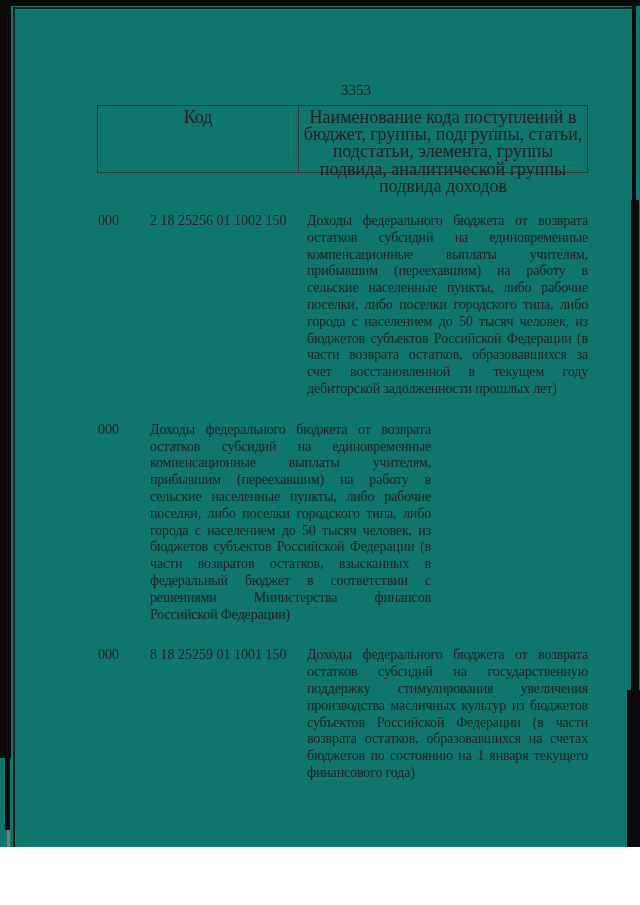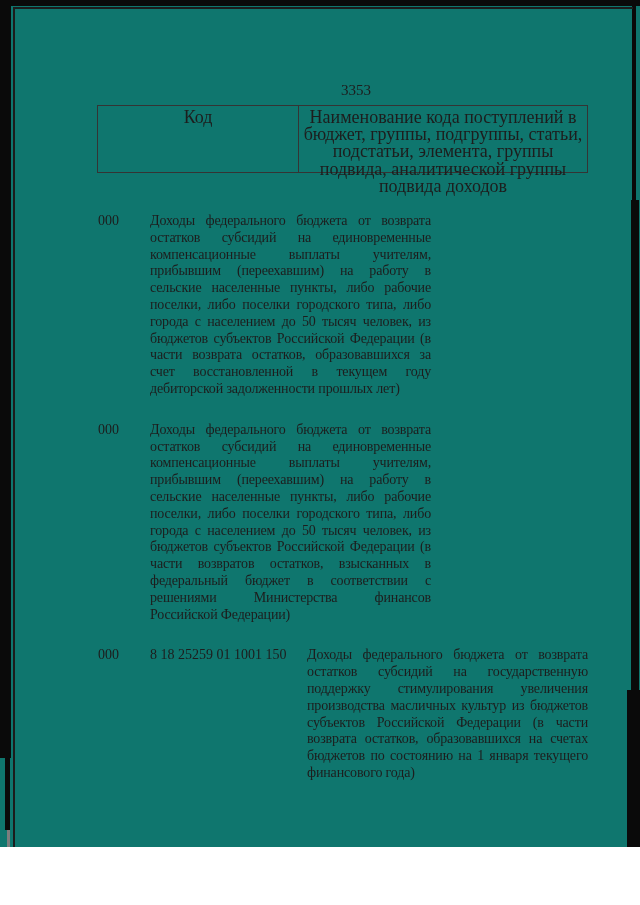--- a/index.html
+++ b/index.html
@@ -107,20 +107,21 @@
 
   <div class="tbl-header">
     <div class="cell cell-code">Код</div>
     <div class="cell cell-name">Наименование кода поступлений в бюджет, группы, подгруппы, статьи, подстатьи, элемента, группы подвида, аналитической группы подвида доходов</div>
   </div>
 
   <div class="rows">
 
     <div class="row">
       <div class="c1">000</div>
+      <div class="c2">2 18 25256 01 1002 150</div>
       <div class="c3">Доходы федерального бюджета от возврата остатков субсидий на единовременные компенсационные выплаты учителям, прибывшим (переехавшим) на работу в сельские населенные пункты, либо рабочие поселки, либо поселки городского типа, либо города с населением до 50 тысяч человек, из бюджетов субъектов Российской Федерации (в части возврата остатков, образовавшихся за счет восстановленной в текущем году дебиторской задолженности прошлых лет)</div>
     </div>
 
     <div class="row">
       <div class="c1">000</div>
       <div class="c3">Доходы федерального бюджета от возврата остатков субсидий на единовременные компенсационные выплаты учителям, прибывшим (переехавшим) на работу в сельские населенные пункты, либо рабочие поселки, либо поселки городского типа, либо города с населением до 50 тысяч человек, из бюджетов субъектов Российской Федерации (в части возвратов остатков, взысканных в федеральный бюджет в соответствии с решениями Министерства финансов Российской Федерации)</div>
     </div>
 
     <div class="row">
       <div class="c1">000</div>

